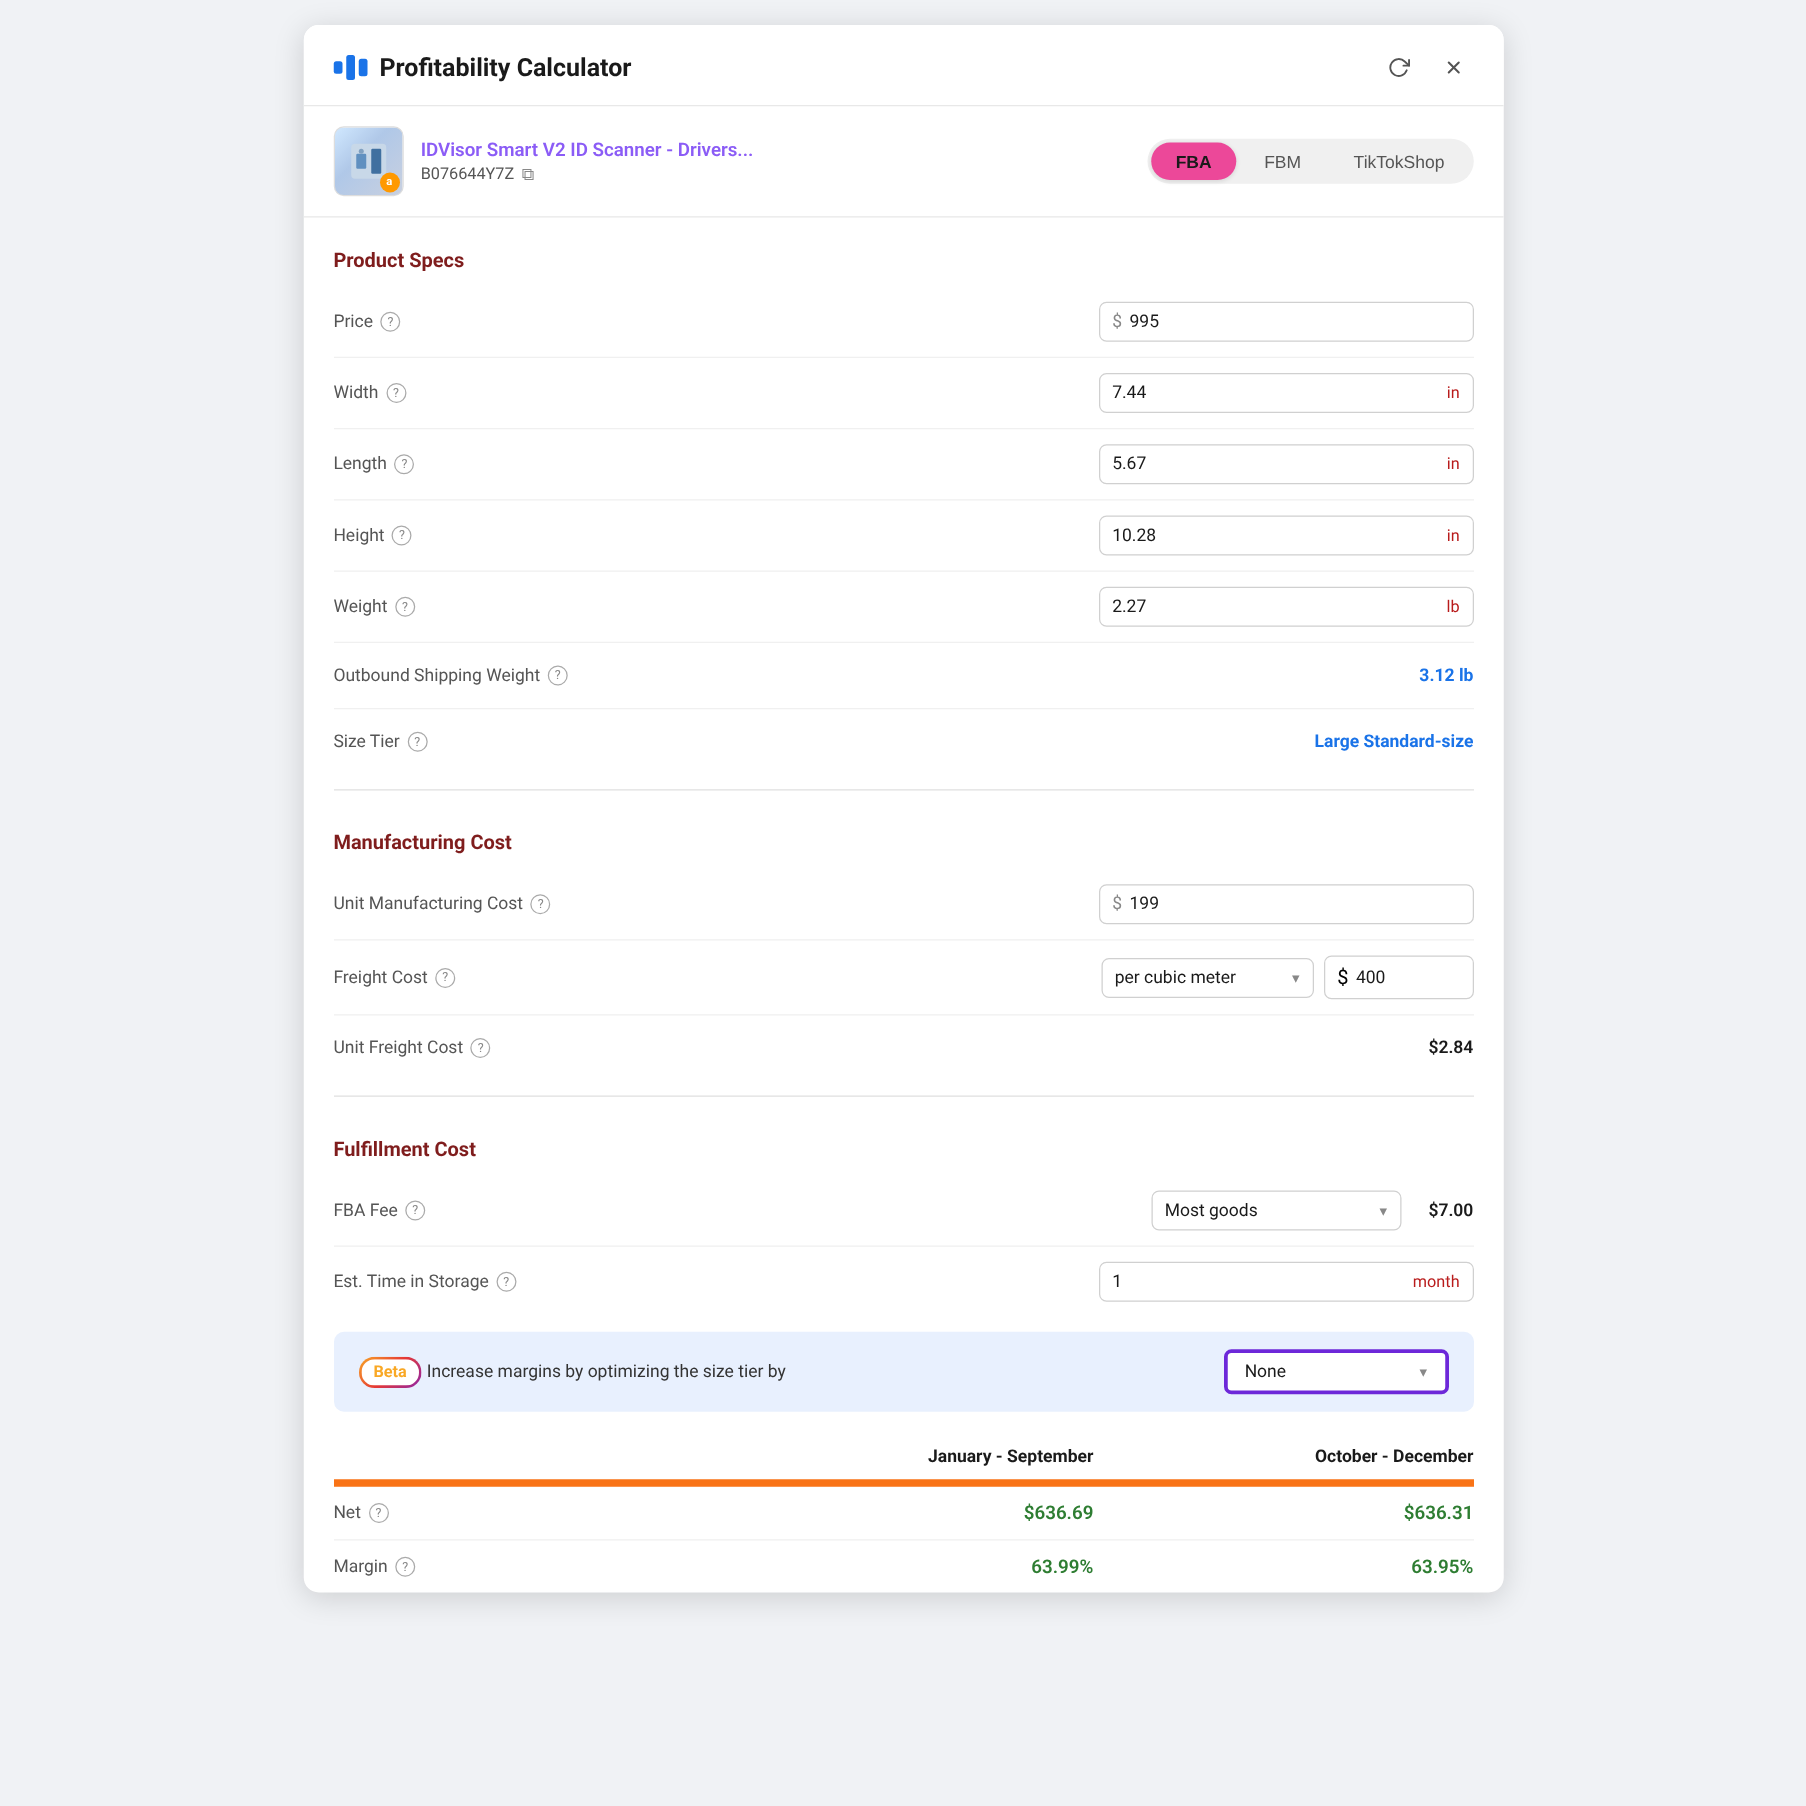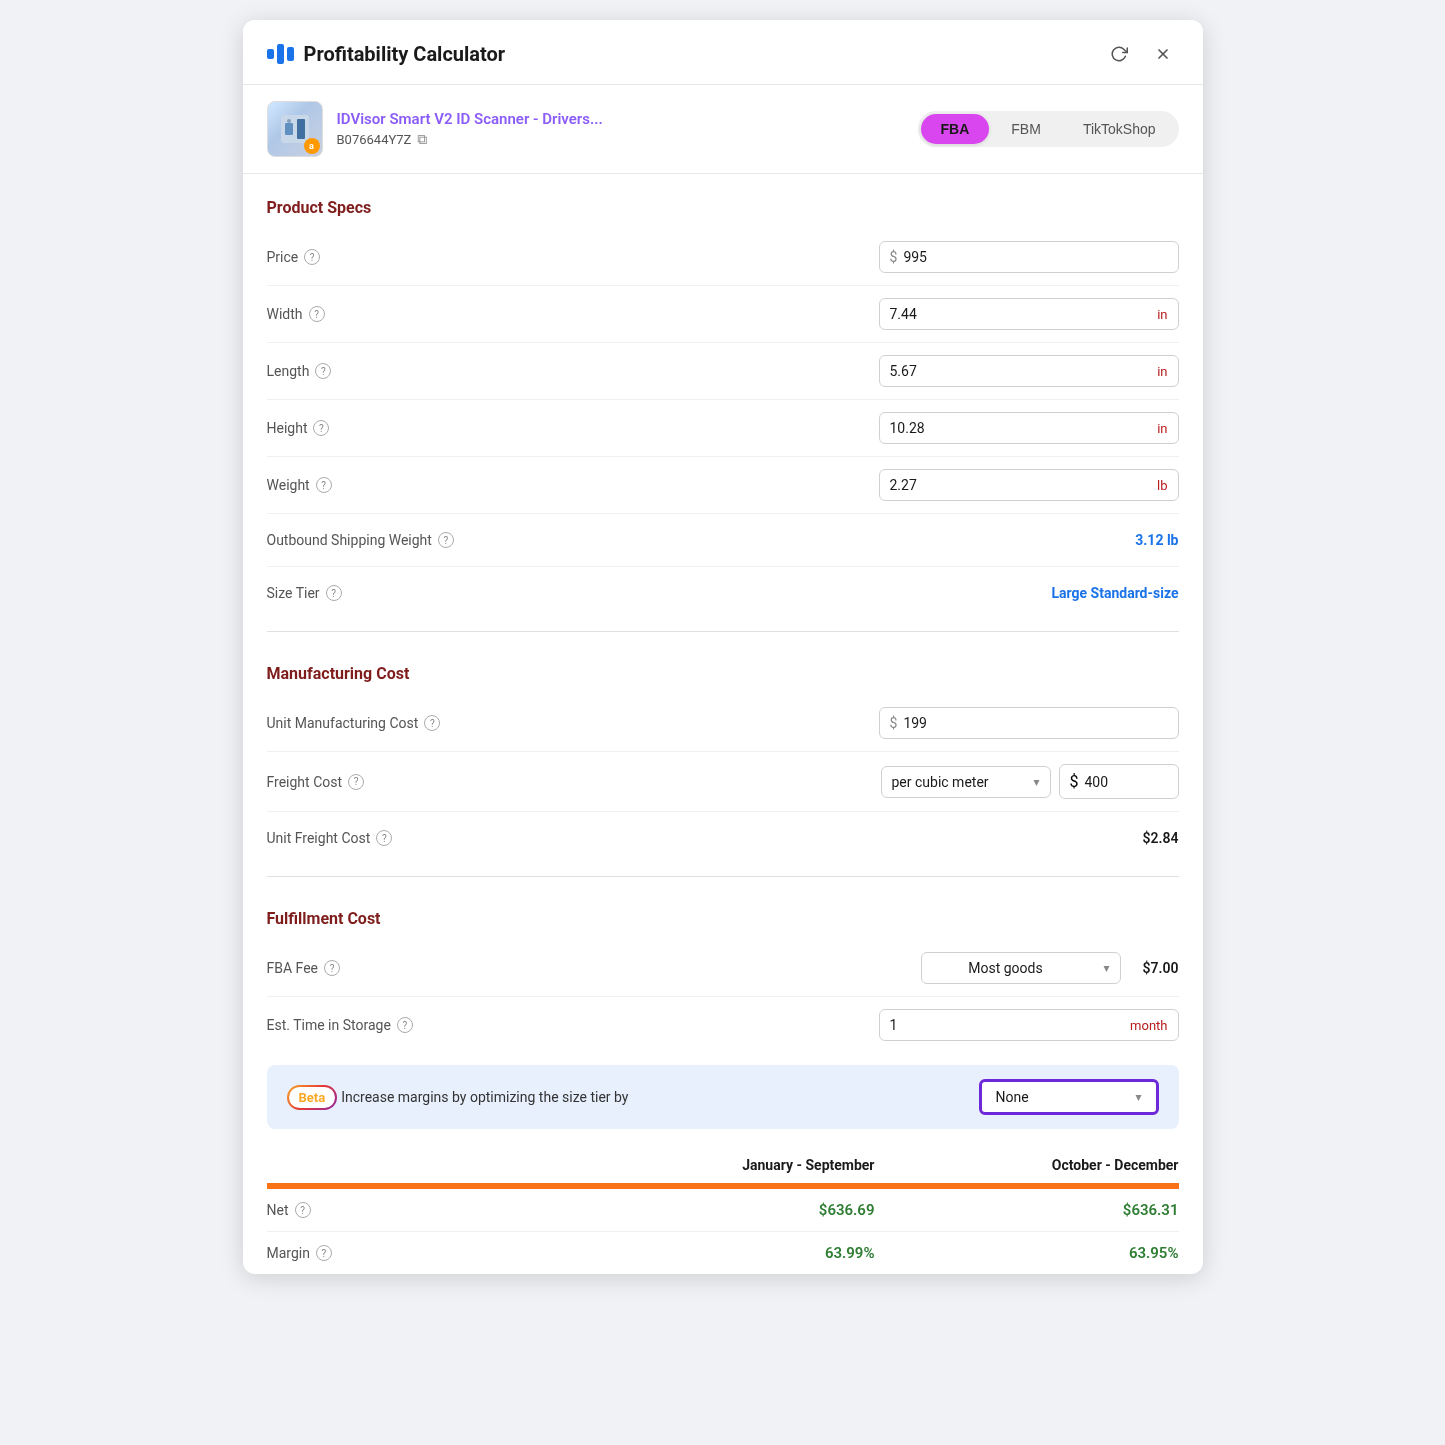--- a/index.html
+++ b/index.html
@@ -140,21 +140,21 @@
       padding: 7px 20px;
       border-radius: 16px;
       border: none;
       background: none;
       font-size: 14px;
       font-weight: 500;
       color: #555;
       cursor: pointer;
     }
     .tab-btn.active {
-      background: #d946ef;
+      background: #ec4899;
       color: #1a1a1a;
       font-weight: 700;
       box-shadow: 0 1px 4px rgba(0,0,0,0.12);
     }
 
     
     .content {
       padding: 0 24px 0;
       overflow-y: auto;
       max-height: 1100px;
@@ -541,21 +541,21 @@
 
     <div class="section">
       <div class="section-title">Fulfillment Cost</div>
 
       <div class="field-row">
         <div class="field-label">
           <span>FBA Fee</span>
           <i class="help-icon">?</i>
         </div>
         <div class="freight-right">
-          <div class="select-box" style="min-width: 200px; text-align: center;">
+          <div class="select-box" style="min-width: 200px;">
             <span class="select-text">Most goods</span>
             <span class="chevron">▾</span>
           </div>
           <span class="value-right" style="min-width:50px; text-align:right;">$7.00</span>
         </div>
       </div>
       <hr class="divider">
 
       <div class="field-row">
         <div class="field-label">

